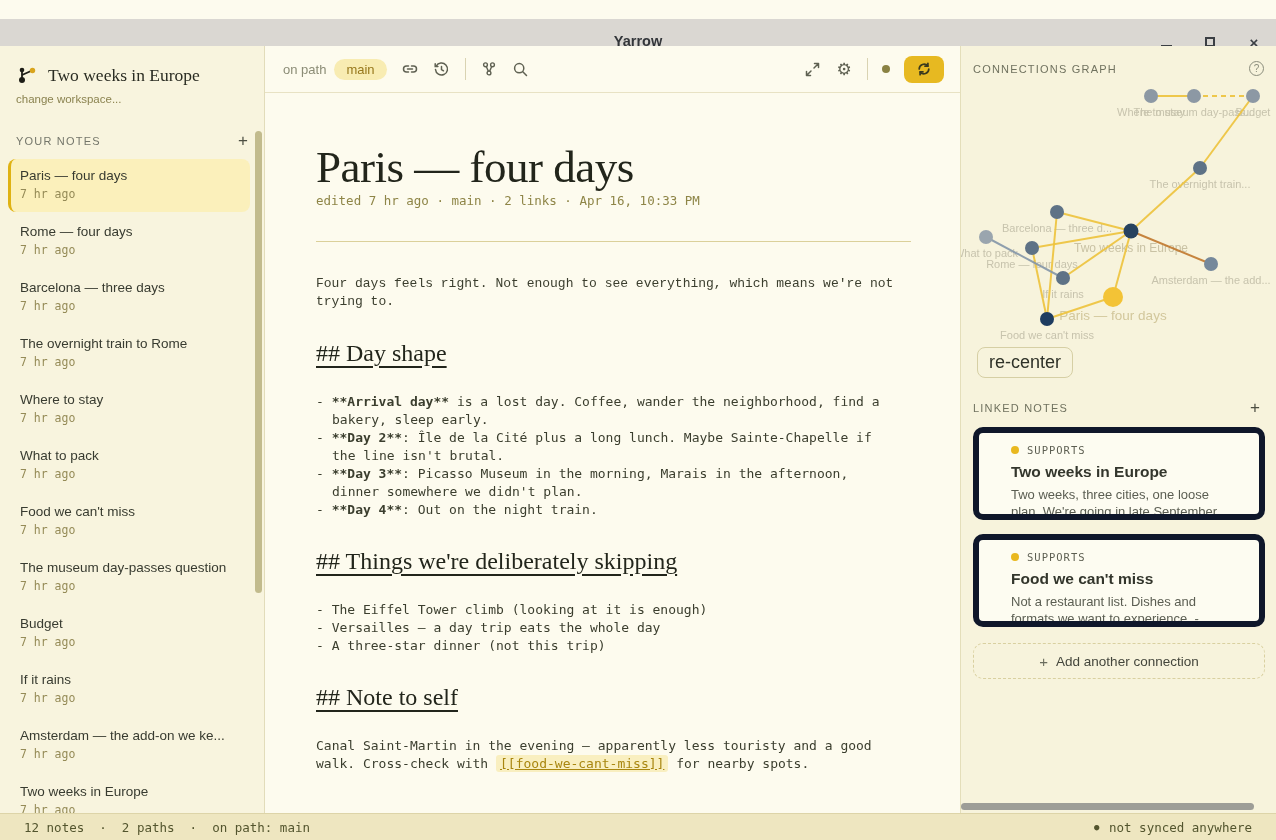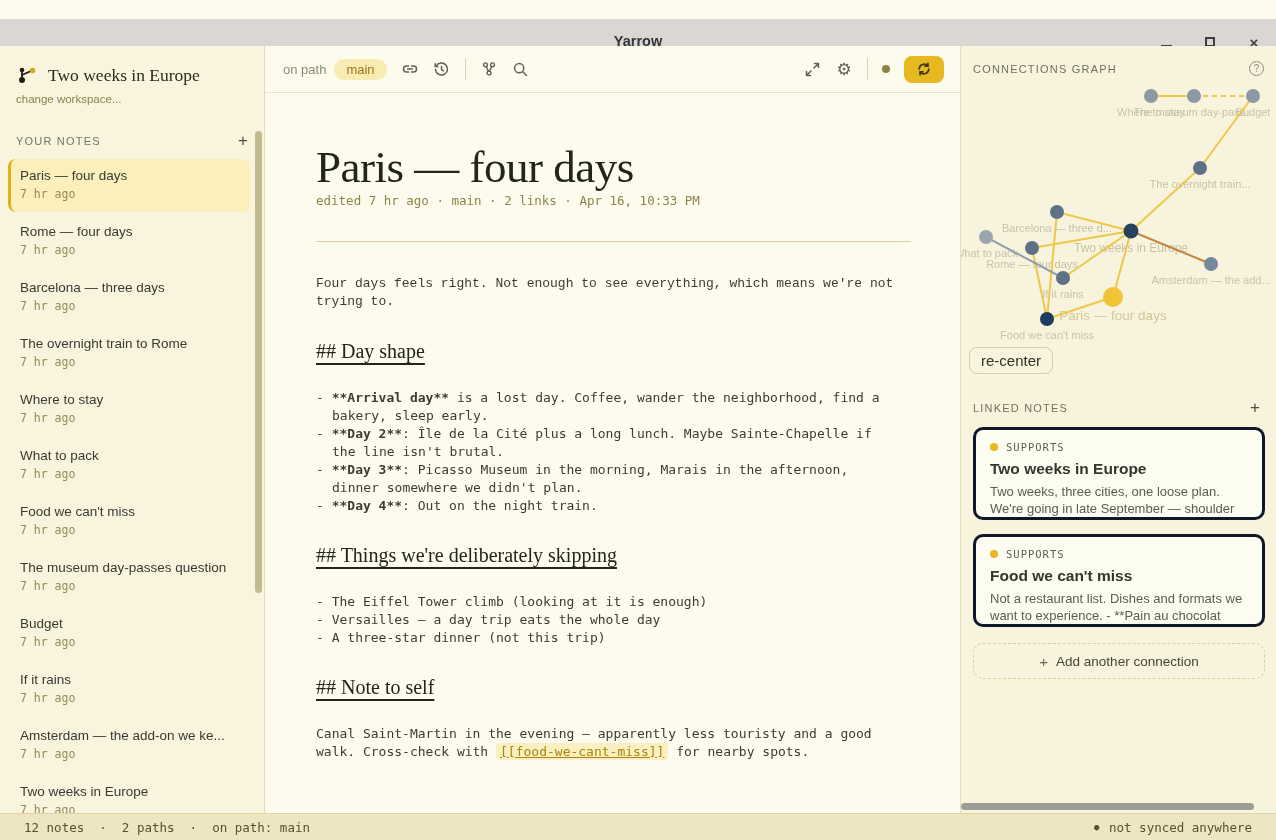--- a/index.html
+++ b/index.html
@@ -54,44 +54,44 @@
     display:flex; align-items:center; justify-content:center; cursor:pointer; }
   .gear { font-size:17px; color:#5f6152; }
 
   .note-body { padding:50px 0 0 51px; width:660px; }
   .note-title { font-family:"Liberation Serif", serif; font-size:45px; font-weight:400;
     letter-spacing:-0.5px; color:#22251b; line-height:1.1; }
   .note-meta { font-family:"DejaVu Sans Mono", monospace; font-size:12.5px; color:#8e8547; }
   .note-div { margin-top:33px; width:595px; border-top:1px solid #dbd09a; }
   .mono { font-family:"DejaVu Sans Mono", monospace; font-size:13px; line-height:18px; color:#3b3e2e; }
   .para1 { margin-top:33px; width:578px;font-family:Liberation Mono, monospace; }
-  .md-h { font-family:"Liberation Serif", serif; font-size:20px; font-weight:500; color:#22251b;
+  .md-h { font-family:"Liberation Serif", serif; font-size:24px; font-weight:500; color:#22251b;
     text-decoration:underline; text-decoration-thickness:1.5px; text-underline-offset:5px;
     margin:29px 0 26px 0; }
   .md-list { width:578px; list-style:none; }
   .md-list li { padding-left:16px; text-indent:-16px; }
   .para2 { width:578px; }
   .wikilink { background:#f9efc0; color:#a8860f; text-decoration:underline;
     padding:1px 4px; border-radius:3px; cursor:pointer; }
 
   
   .rightpanel { position:relative; width:316px; height:767px; background:#f7f3dc;
     border-left:1px solid #e4deba; overflow:hidden; }
   .panel-h { font-size:11px; letter-spacing:1.2px; color:#70725f; }
   .cg-header { position:absolute; left:12px; right:12px; top:15px; display:flex;
     justify-content:space-between; align-items:center; z-index:2; }
   .help-icon { width:15px; height:15px; border:1.2px solid #8b8d7c; border-radius:50%;
     font-size:10px; color:#8b8d7c; display:flex; align-items:center; justify-content:center; cursor:pointer; }
   #graph-svg { position:absolute; left:0; top:0; width:316px; height:300px; }
-  .recenter { position:absolute; left:8px; top:301px; padding:4px 11px; font-size:15px; color:#2f3228;
+  .recenter { position:absolute; left:16px; top:301px; padding:4px 11px; font-size:18px; color:#2f3228;
     border:1px solid #d6cfa4; border-radius:8px; background:#f7f3dc; cursor:pointer; }
   .ln-header { position:absolute; left:12px; right:16px; top:353px; display:flex;
     justify-content:space-between; align-items:center; }
   .card { position:absolute; left:12px; width:292px; height:93px; background:#fdfcf1;
-    border:3px solid #0f172a; border-radius:10px; padding:11px 14px; overflow:hidden; cursor:pointer; }
+    border:6px solid #0f172a; border-radius:10px; padding:11px 32px; overflow:hidden; cursor:pointer; }
   .card1 { top:381px; } .card2 { top:488px; }
   .rel-row { display:flex; align-items:center; gap:8px; }
   .rel-dot { width:8px; height:8px; border-radius:50%; background:#e9b81f; }
   .rel-lbl { font-family:"DejaVu Sans Mono", monospace; font-size:10.5px; letter-spacing:1px; color:#5c5e51; }
   .card-title { margin-top:7px; font-size:15.5px; font-weight:600; color:#33362c; }
   .card-desc { margin-top:6px; font-size:13px; line-height:16.5px; color:#5b5e52; }
   .add-conn { position:absolute; left:12px; top:597px; width:292px; height:36px;
     border:1.5px dashed #d9d0a0; border-radius:10px; background:transparent;
     display:flex; align-items:center; justify-content:center; gap:8px;
     font-size:13.5px; color:#44463c; cursor:pointer; }

